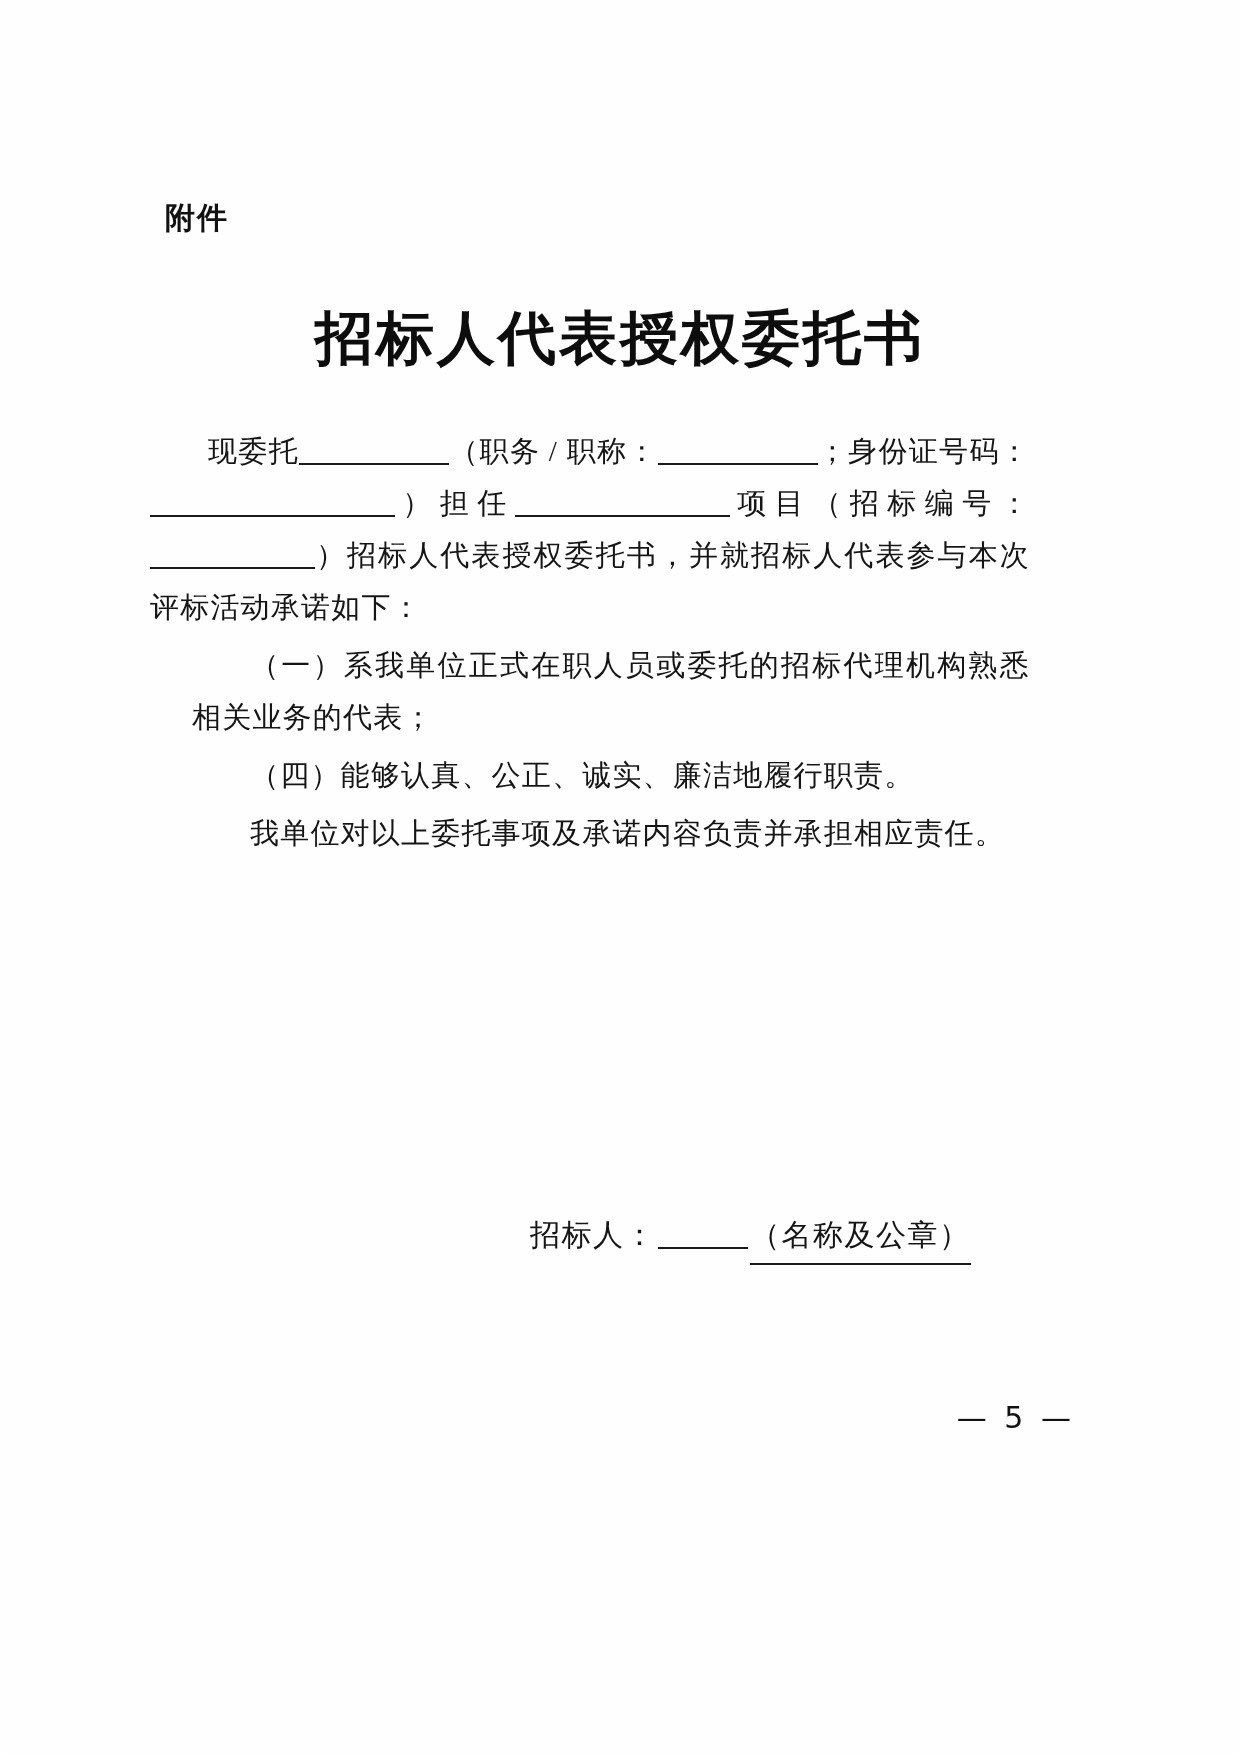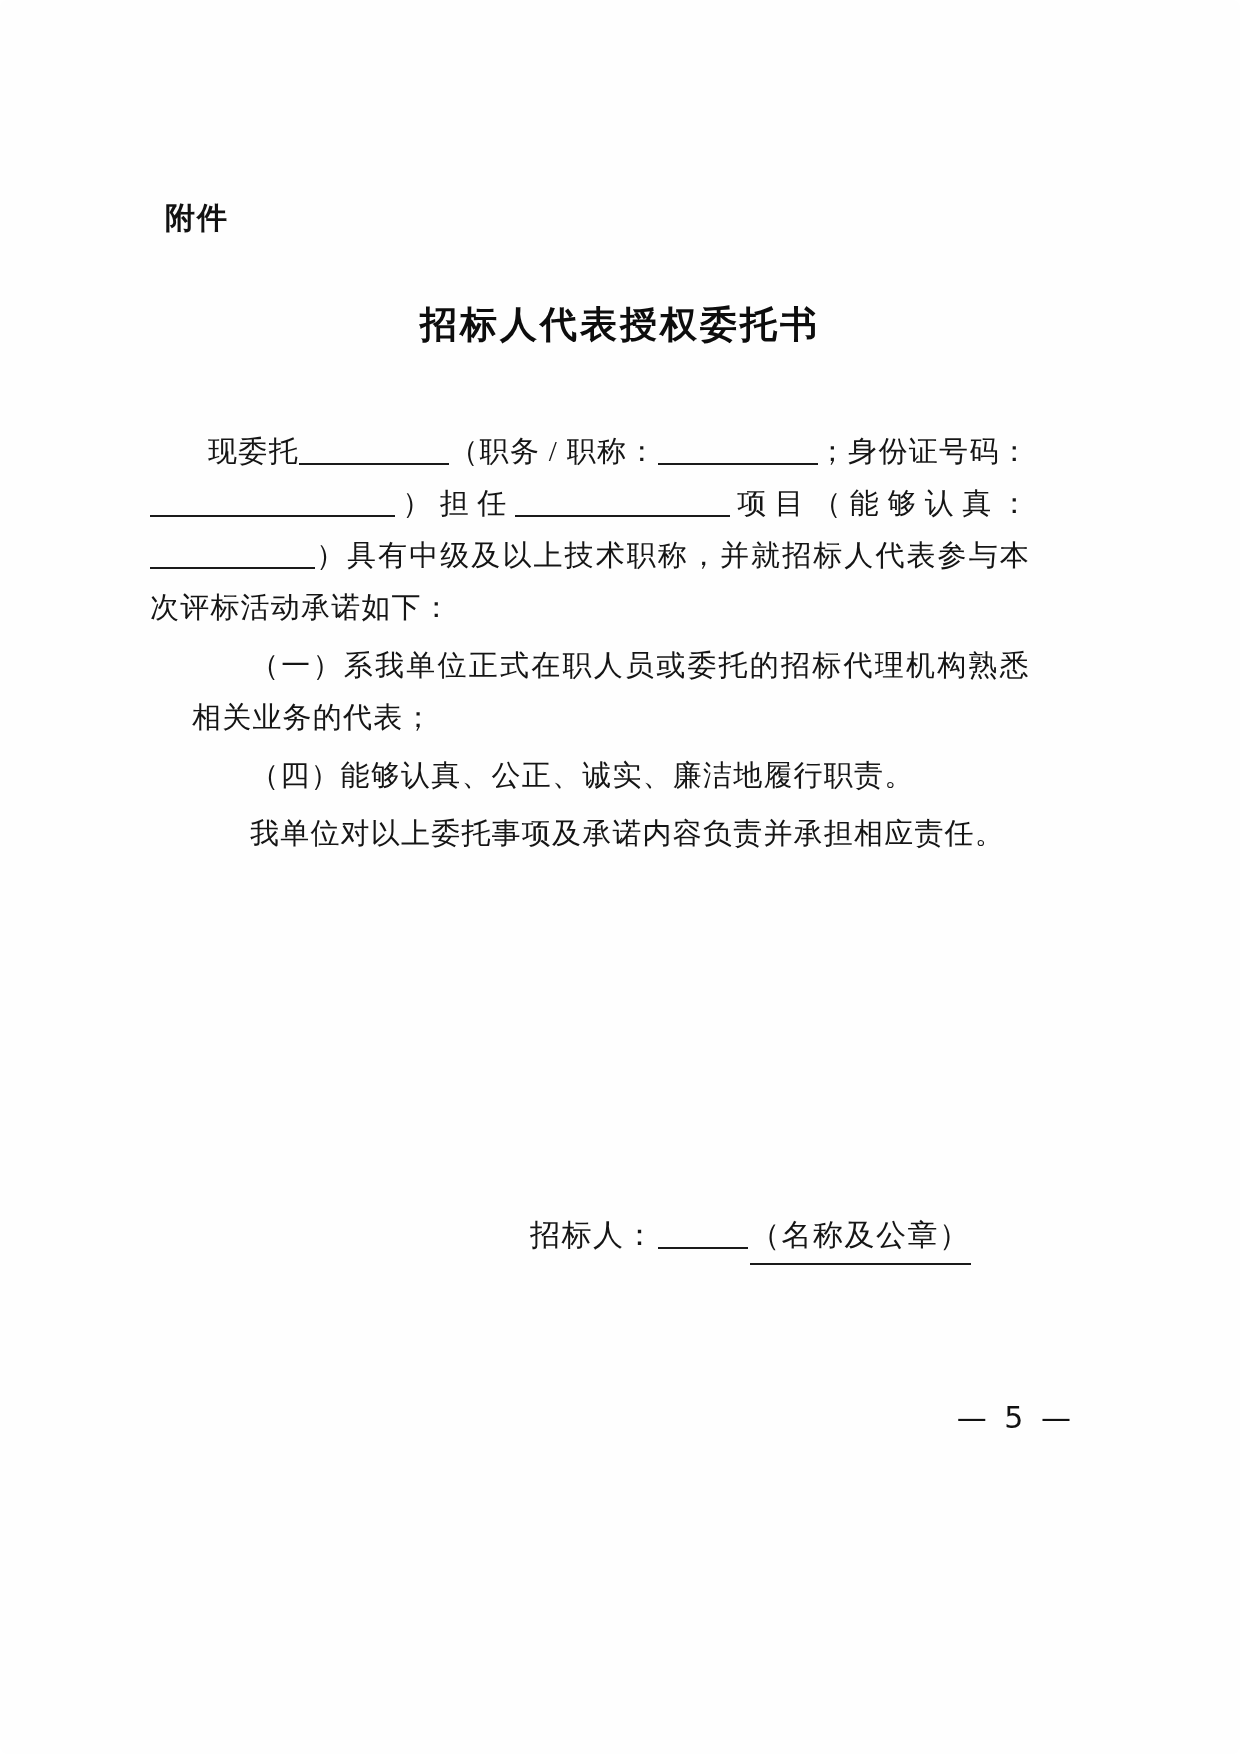--- a/index.html
+++ b/index.html
@@ -33,21 +33,21 @@
     letter-spacing: 2px;
     font-family: "DejaVu Sans", sans-serif;
     color: #111;
   }
   .doc-title {
     position: absolute;
     left: 0;
     top: 300px;
     width: 1240px;
     text-align: center;
-    font-size: 37px;
+    font-size: 58px;
     font-weight: 700;
     letter-spacing: 3px;
     font-family: "DejaVu Sans", sans-serif;
     color: #0d0d0d;
   }
   .body-block {
     position: absolute;
     left: 150px;
     top: 425px;
     width: 880px;
@@ -124,21 +124,21 @@
 
 <div class="page">
 
   <div class="attachment-label">附件</div>
 
   <div class="doc-title">招标人代表授权委托书</div>
 
   <div class="body-block">
 
     <p class="para indent">
-      <span>现委托</span><span class="fill w1"></span><span>（职务 / 职称：</span><span class="fill w2"></span><span>；身份证号码：</span><span class="fill w3"></span><span>）担任</span><span class="fill w4"></span><span>项目（能够认真：</span><span class="fill w5"></span><span>）具有中级及以上技术职称，并就招标人代表参与本次评标活动承诺如下：</span>
+      <span>现委托</span><span class="fill w1"></span><span>（职务 / 职称：</span><span class="fill w2"></span><span>；身份证号码：</span><span class="fill w3"></span><span>）担任</span><span class="fill w4"></span><span>项目（招标编号：</span><span class="fill w5"></span><span>）招标人代表授权委托书，并就招标人代表参与本次评标活动承诺如下：</span>
     </p>
 
     <p class="para indent">（一）系我单位正式在职人员或委托的招标代理机构熟悉相关业务的代表；</p>
     <p class="para indent">（四）能够认真、公正、诚实、廉洁地履行职责。</p>
     <p class="para indent">我单位对以上委托事项及承诺内容负责并承担相应责任。</p>
 
   </div>
 
   <div class="sign-block">
     <div class="sign-line">

